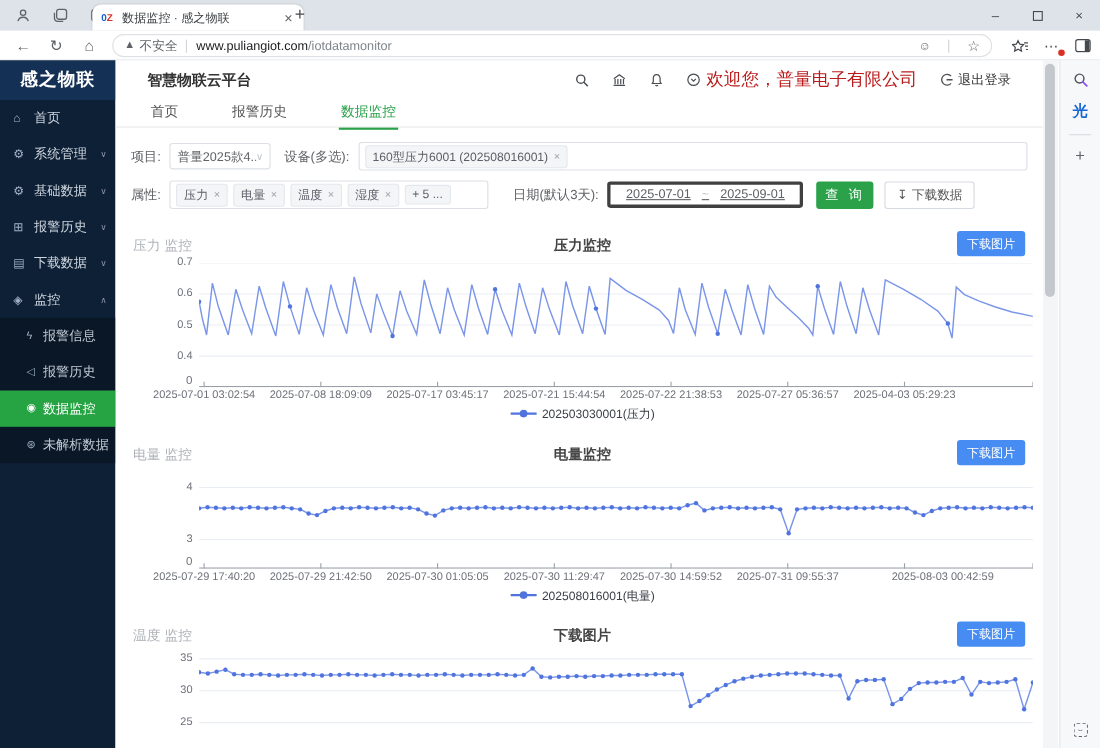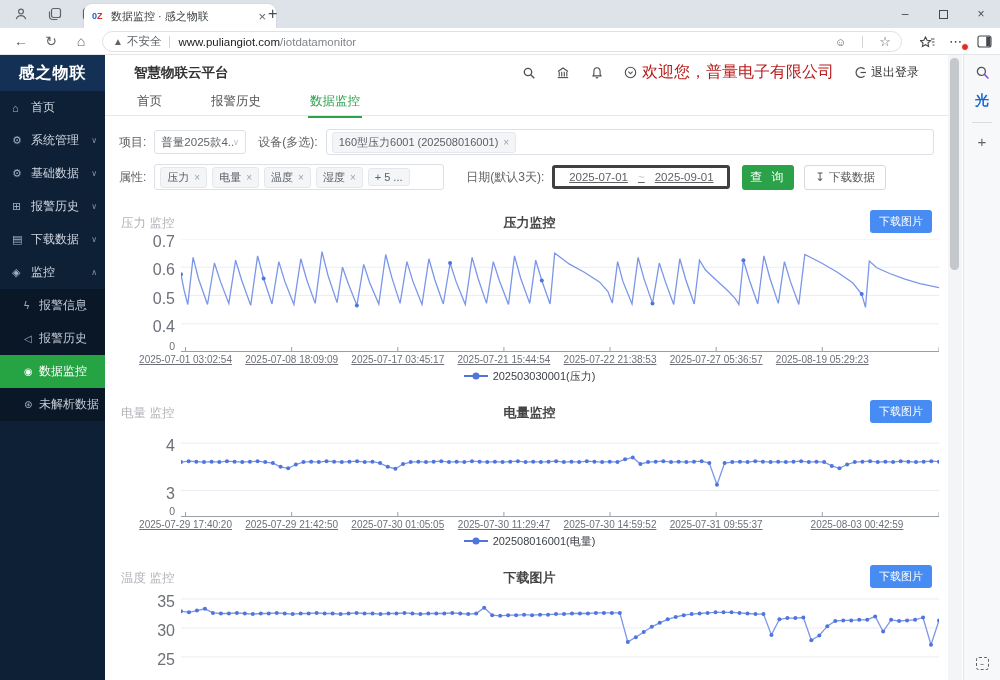--- a/index.html
+++ b/index.html
@@ -76,24 +76,24 @@
   #query-btn { margin-left:12px; width:52px; height:25px; background:#2ba24a; color:#fff; border:none; border-radius:3px; font-size:12px; letter-spacing:3px; }
   #dl-data-btn { margin-left:10px; height:25px; background:#fff; color:#555; border:1px solid #d5d9e0; border-radius:3px; font-size:11.5px; padding:0 10px; display:flex; align-items:center; gap:4px; }
   
   #charts { padding:4px 8px 0 14px; }
   .chart-block { position:relative; margin-bottom:14px; }
   .chart-head { position:relative; height:30px; }
   .corner-label { position:absolute; left:2px; top:6px; font-size:12.5px; color:#b0b3b8; }
   .chart-title { position:absolute; left:0; right:0; top:5px; text-align:center; font-size:13px; font-weight:bold; color:#454545; }
   .dl-img-btn { position:absolute; right:8px; top:1px; width:62px; height:23px; background:#478cf2; color:#fff; border:none; border-radius:3px; font-size:11px; }
   .plot-wrap { position:relative; margin-left:62px; }
-  .ylab { position:absolute; right:6px; width:50px; text-align:right; font-size:16px; color:#6e7079; transform:translateY(-6px); }
+  .ylab { position:absolute; right:6px; width:50px; text-align:right; font-size:10px; color:#6e7079; transform:translateY(-6px); }
   .zerolab { position:absolute; right:6px; width:50px; text-align:right; font-size:10.5px; color:#6e7079; }
   .xrow { position:relative; height:15px; margin-left:62px; }
-  .xlab { position:absolute; top:2px; transform:translateX(-50%); font-size:10px; color:#6e7079; white-space:nowrap;text-decoration:underline; }
+  .xlab { position:absolute; top:2px; transform:translateX(-50%); font-size:10px; color:#6e7079; white-space:nowrap; }
   .legend-row { height:18px; display:flex; align-items:center; justify-content:center; gap:5px; }
   .legend-row span { font-size:11px; color:#3a3f45; }
   svg { display:block; }
 </style>
 </head>
 <body>
 
 <div id="titlebar">
   <span class="tb-icon">
     <svg width="14" height="14" viewBox="0 0 14 14" fill="none" stroke="#5f6368" stroke-width="1.2">
@@ -362,21 +362,21 @@
             <circle cx="680.684" cy="55.08749999999999" r="2" fill="#4f74dd"></circle>
           </svg>
         </div>
         <div class="xrow">
           <span class="xlab" style="left: 4.548px;">2025-07-01 03:02:54</span>
           <span class="xlab" style="left: 110.668px;">2025-07-08 18:09:09</span>
           <span class="xlab" style="left: 216.788px;">2025-07-17 03:45:17</span>
           <span class="xlab" style="left: 322.908px;">2025-07-21 15:44:54</span>
           <span class="xlab" style="left: 429.028px;">2025-07-22 21:38:53</span>
           <span class="xlab" style="left: 535.148px;">2025-07-27 05:36:57</span>
-          <span class="xlab" style="left: 641.268px;">2025-08-19 05:29:23</span>
+          <span class="xlab" style="left: 641.268px;">2025-04-03 05:29:23</span>
         </div>
         <div class="legend-row">
           <svg width="24" height="8">
             <line x1="0" y1="4" x2="24" y2="4" stroke="#4f74dd" stroke-width="2"></line>
             <circle cx="12" cy="4" r="3.5" fill="#4f74dd"></circle>
           </svg>
           <span>202503030001(压力)</span>
         </div>
       </div>
       <div class="chart-block">

